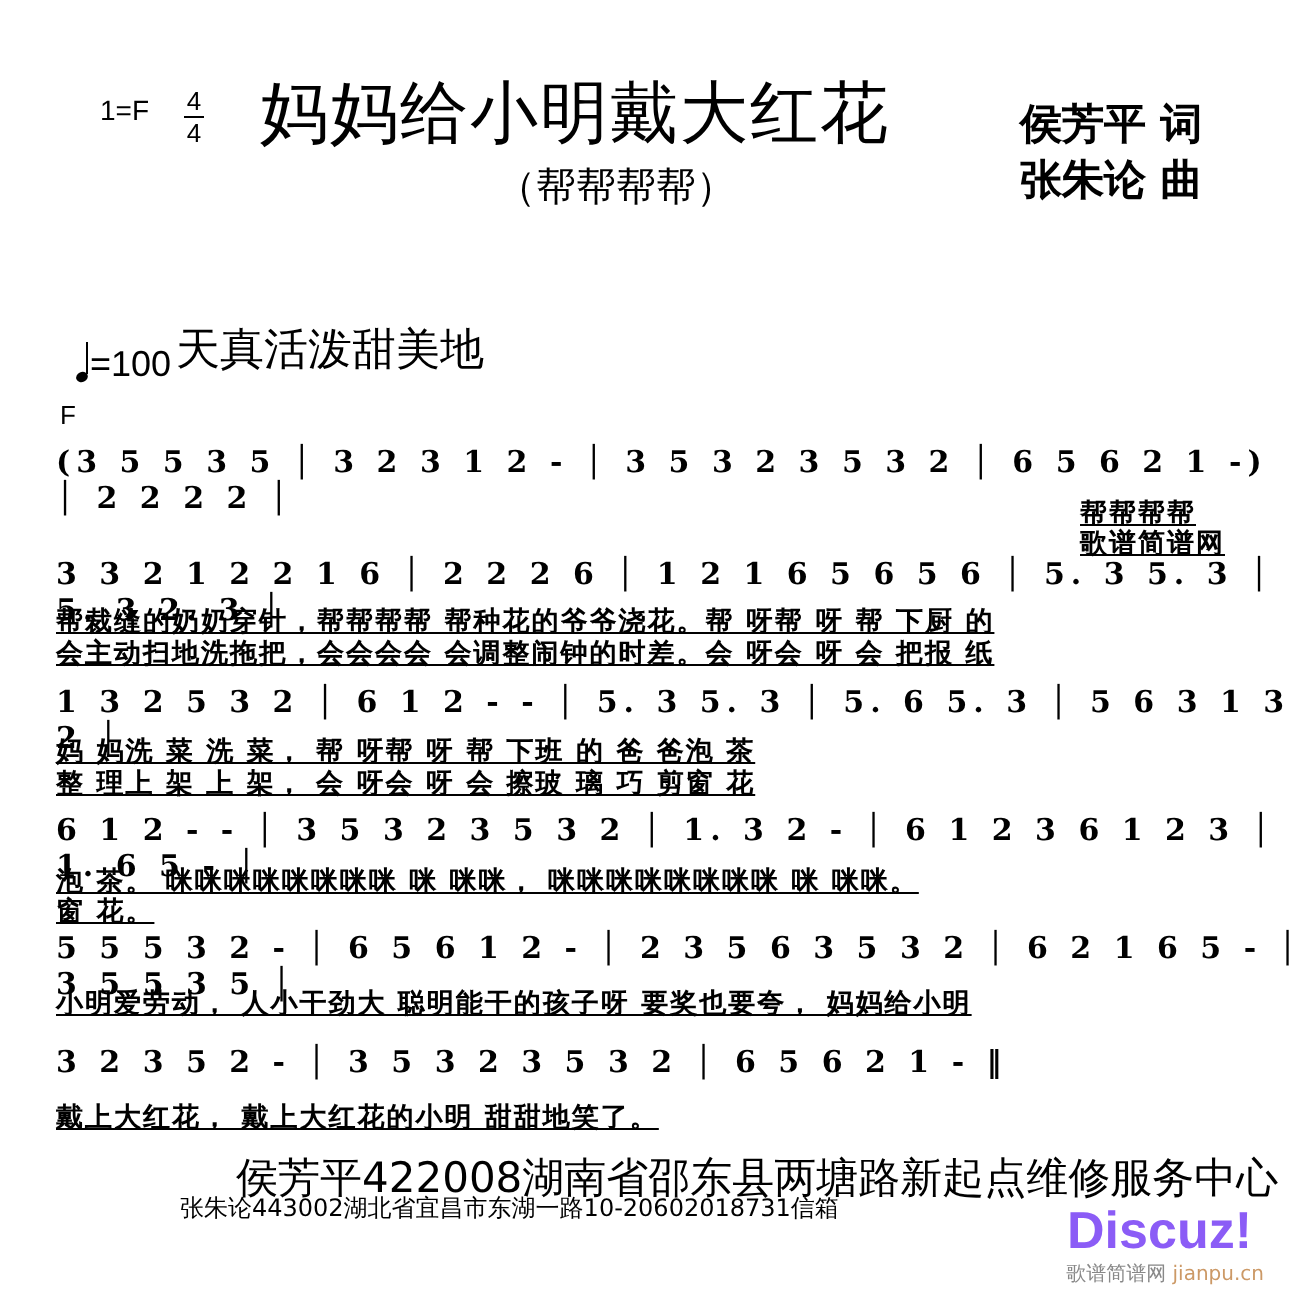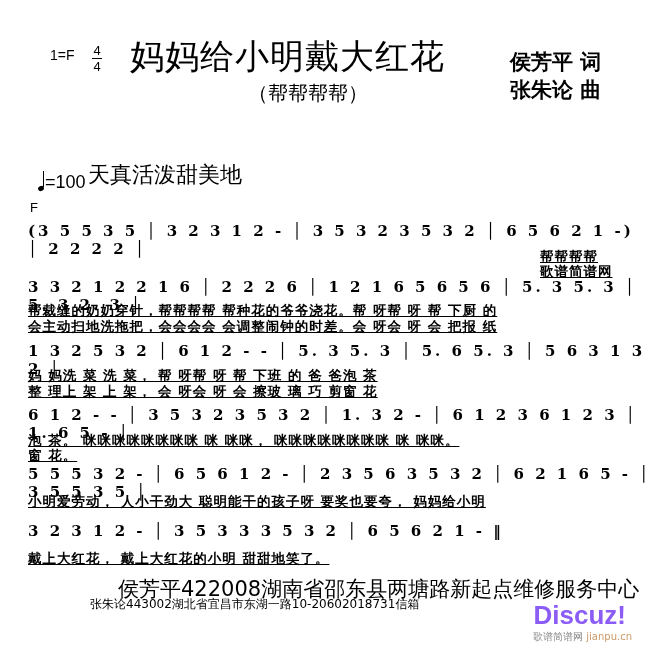--- a/index.html
+++ b/index.html
@@ -56,21 +56,21 @@
 <div class="lyr" style="top:367px">妈  妈洗  菜  洗  菜，    帮  呀帮  呀  帮  下班  的  爸  爸泡  茶</div>
 <div class="lyr" style="top:383px">整  理上  架  上  架，    会  呀会  呀  会  擦玻  璃  巧  剪窗  花</div>
 
 <div class="row" style="top:406px"><span>6 1 2 - - │ 3 5 3 2 3 5 3 2 │ 1. 3 2 - │ 6 1 2 3 6 1 2 3 │ 1. 6 5 - │</span></div>
 <div class="lyr" style="top:432px">泡  茶。  咪咪咪咪咪咪咪咪  咪  咪咪，  咪咪咪咪咪咪咪咪  咪  咪咪。</div>
 <div class="lyr" style="top:447px">窗  花。</div>
 
 <div class="row" style="top:465px"><span>5 5 5 3 2 - │ 6 5 6 1 2 - │ 2 3 5 6 3 5 3 2 │ 6 2 1 6 5 - │ 3 5 5 3 5 │</span></div>
 <div class="lyr" style="top:493px">小明爱劳动，  人小干劲大    聪明能干的孩子呀  要奖也要夸，    妈妈给小明</div>
 
-<div class="row" style="top:522px"><span>3 2 3 1 2 - │ 3 5 3 3 3 5 3 2 │ 6 5 6 2 1 - ‖</span></div>
+<div class="row" style="top:522px"><span>3 2 3 5 2 - │ 3 5 3 2 3 5 3 2 │ 6 5 6 2 1 - ‖</span></div>
 <div class="lyr" style="top:550px">戴上大红花，  戴上大红花的小明  甜甜地笑了。</div>
 
 <div class="footer" style="left:118px;top:575px">侯芳平422008湖南省邵东县两塘路新起点维修服务中心</div>
 <div class="footer" style="left:90px;top:596px;font-size:12px">张朱论443002湖北省宜昌市东湖一路10-20602018731信箱</div>
 
 <div class="discuz">Discuz!</div>
 <div class="watermark">
   <span>歌谱简谱网</span>
   <span class="site">jianpu.cn</span>
 </div>

